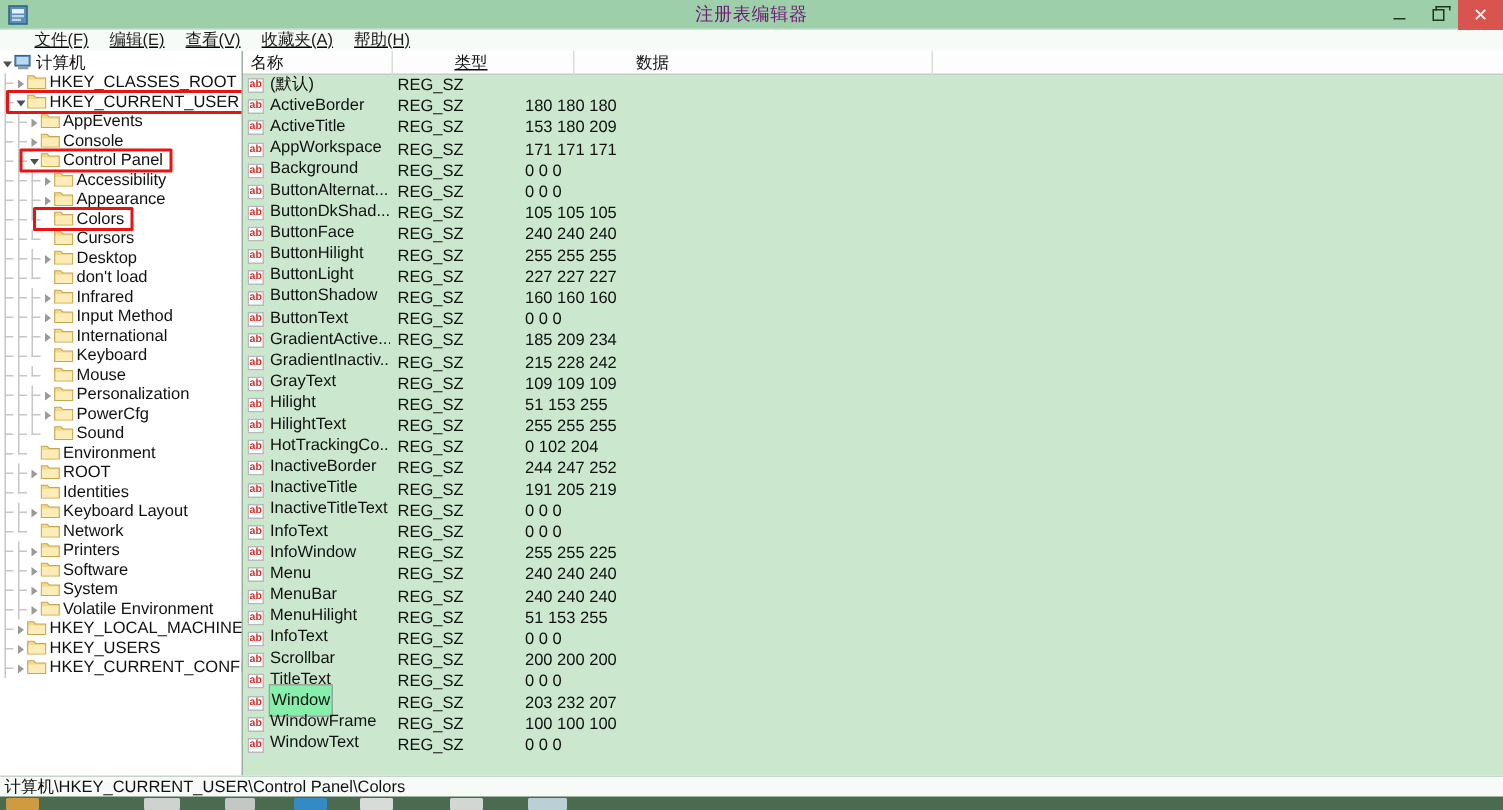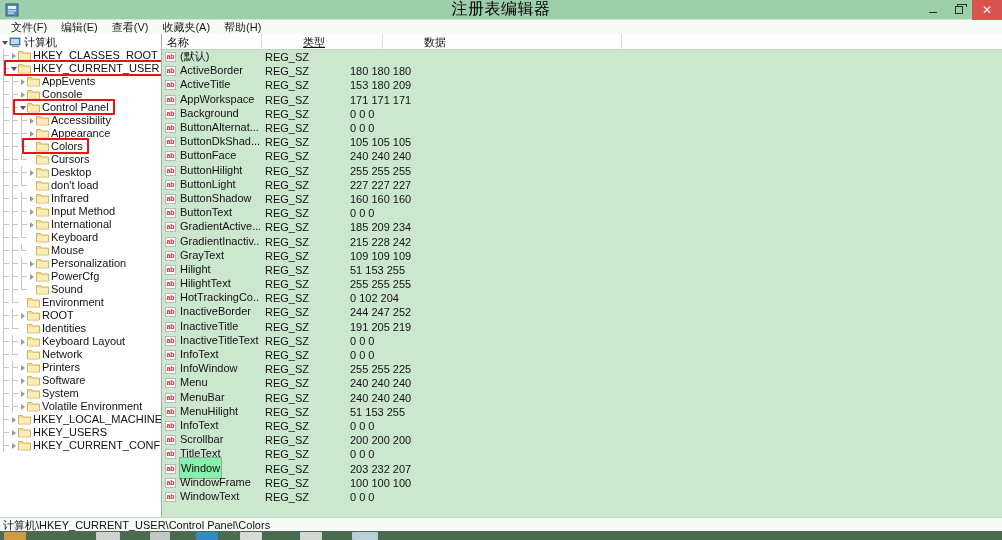--- a/index.html
+++ b/index.html
@@ -33,22 +33,22 @@
     width: 18px; height: 18px;
     margin-left: 3px;
     position: relative;
     flex: none;
   }
   .title-icon svg { display: block; }
   .title-text {
     position: absolute;
     left: 0; right: 0;
     text-align: center;
-    font-size: 16px;
-    color: #000000;
+    font-size: 12px;
+    color: #701a75;
     letter-spacing: 0.5px;
   }
   .winbtns {
     margin-left: auto;
     display: flex;
     height: 20px;
     align-items: stretch;
     flex: none;
   }
   .winbtn {
@@ -88,21 +88,22 @@
   }
 
   
   .menubar {
     position: absolute;
     left: 0; top: 20px;
     width: 1002px; height: 14px;
     background: #f7fbf7;
     display: flex;
     align-items: flex-start;
-    padding-left: 4px;
+    padding-left: 16px;
+    text-decoration: underline;
   }
   .menuitem {
     font-size: 11px;
     color: #1a1a1a;
     padding: 0 7px;
     white-space: nowrap;
     line-height: 14px;
   }
 
   
@@ -126,21 +127,20 @@
   .tree {
     padding-top: 2px;
     font-size: 11px;
     color: #1a1a1a;
   }
   .tnode {
     position: relative;
     height: 13px;
     line-height: 13px;
     display: flex;
-    align-items: center;
     white-space: nowrap;
   }
   .expander {
     width: 9px; height: 13px;
     flex: none;
     display: flex;
     align-items: center;
     justify-content: center;
   }
   .expander .arrow-c {

